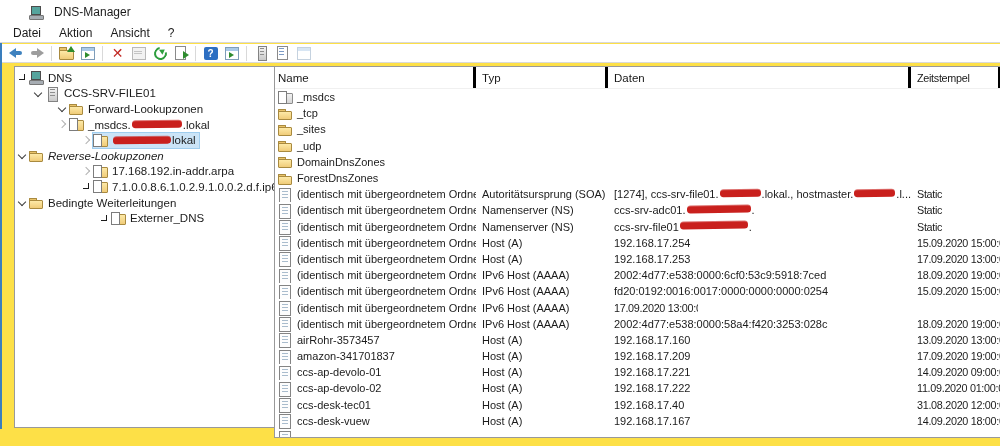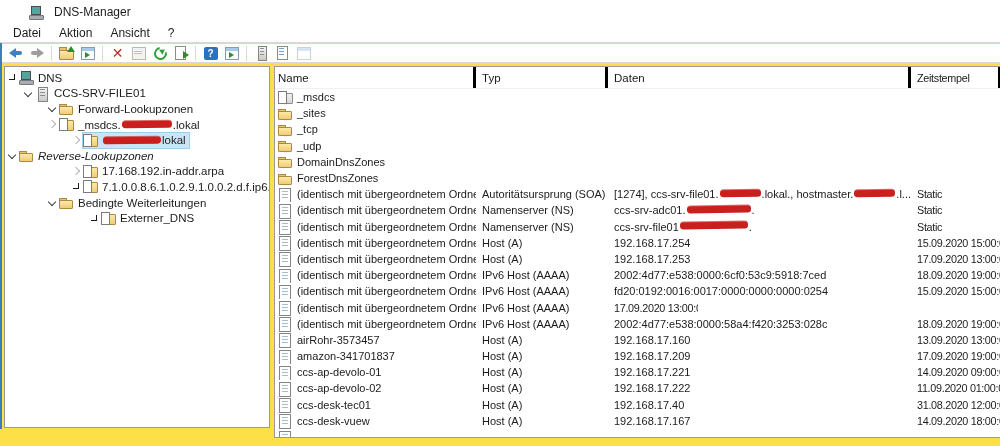--- a/index.html
+++ b/index.html
@@ -43,21 +43,21 @@
   .g-help{background:#2d6fc2;border-radius:2px;color:#fff;font-size:10px;font-weight:bold;width:14px;height:13px;display:inline-flex;align-items:center;justify-content:center;}
   .g-lines::after{content:"";position:absolute;left:4px;top:2px;width:5px;height:8px;background:repeating-linear-gradient(#7d9cc6 0 1px,transparent 1px 3px);}
   .g-srv::before{content:"";position:absolute;left:4px;top:0;width:7px;height:13px;background:linear-gradient(#f4f4f4,#c9c9c9);border:1px solid #828282;}
   .g-srv::after{content:"";position:absolute;left:6px;top:2px;width:4px;height:1px;background:#8d8d8d;box-shadow:0 3px 0 #8d8d8d,0 6px 0 #8d8d8d;}
   .g-dim{opacity:.45;}
 
   
   .win-border-left{position:absolute;left:0;top:43px;width:2px;height:386px;background:#3a7ebd;}
 
   
-  .tree-panel{position:absolute;left:4px;top:66px;width:266px;height:362px;border:1px solid #999;background:#fff;
+  .tree-panel{position:absolute;left:14px;top:66px;width:266px;height:362px;border:1px solid #999;background:#fff;
               box-sizing:border-box;overflow:hidden;font-size:11.5px;padding-top:3px;}
   .tree-row{height:15.6px;display:flex;align-items:center;white-space:nowrap;}
   .chev{width:14px;height:13px;position:relative;flex:none;}
   .chev::before{content:"";position:absolute;left:4px;top:3px;width:5px;height:5px;border-right:1.2px solid;border-bottom:1.2px solid;}
   .chev-open::before{border-color:#3c3c3c;transform:rotate(45deg);}
   .chev-closed::before{border-color:#b2b2b2;transform:rotate(-45deg);}
   .tree-body{display:flex;align-items:center;padding:0 3px 0 0;height:15px;}
   .tree-body.sel{background:#cbe4f7;outline:1px solid #9fcdee;}
 
   
@@ -215,21 +215,21 @@
           <span><span>17.168.192.in-addr.arpa</span></span>
         </span>
       </div>
       <div class="tree-row" style="padding-left: 64px;">
         <span class="chev"></span>
         <span class="tree-body">
           <span class="ico ico-zone"></span>
           <span><span>7.1.0.0.8.6.1.0.2.9.1.0.0.2.d.f.ip6.arpa</span></span>
         </span>
       </div>
-      <div class="tree-row" style="padding-left: 40px;">
+      <div class="tree-row" style="">
         <span class="chev chev-open"></span>
         <span class="tree-body">
           <span class="ico ico-folder"></span>
           <span><span>Bedingte Weiterleitungen</span></span>
         </span>
       </div>
       <div class="tree-row" style="padding-left: 64px; margin-left: 18px;">
         <span class="chev"></span>
         <span class="tree-body">
           <span class="ico ico-zone"></span>
@@ -251,30 +251,30 @@
             <span class="ico ico-zgray"></span>
             <span><span>_msdcs</span></span>
           </div>
           <div class="lcell c-typ"></div>
           <div class="lcell c-daten"></div>
           <div class="lcell c-zeit"></div>
         </div>
         <div class="lrow">
           <div class="lcell c-name">
             <span class="ico ico-folder"></span>
+            <span><span>_tcp</span></span>
+          </div>
+          <div class="lcell c-typ"></div>
+          <div class="lcell c-daten"></div>
+          <div class="lcell c-zeit"></div>
+        </div>
+        <div class="lrow">
+          <div class="lcell c-name">
+            <span class="ico ico-folder"></span>
             <span><span>_sites</span></span>
-          </div>
-          <div class="lcell c-typ"></div>
-          <div class="lcell c-daten"></div>
-          <div class="lcell c-zeit"></div>
-        </div>
-        <div class="lrow">
-          <div class="lcell c-name">
-            <span class="ico ico-folder"></span>
-            <span><span>_tcp</span></span>
           </div>
           <div class="lcell c-typ"></div>
           <div class="lcell c-daten"></div>
           <div class="lcell c-zeit"></div>
         </div>
         <div class="lrow">
           <div class="lcell c-name">
             <span class="ico ico-folder"></span>
             <span><span>_udp</span></span>
           </div>

